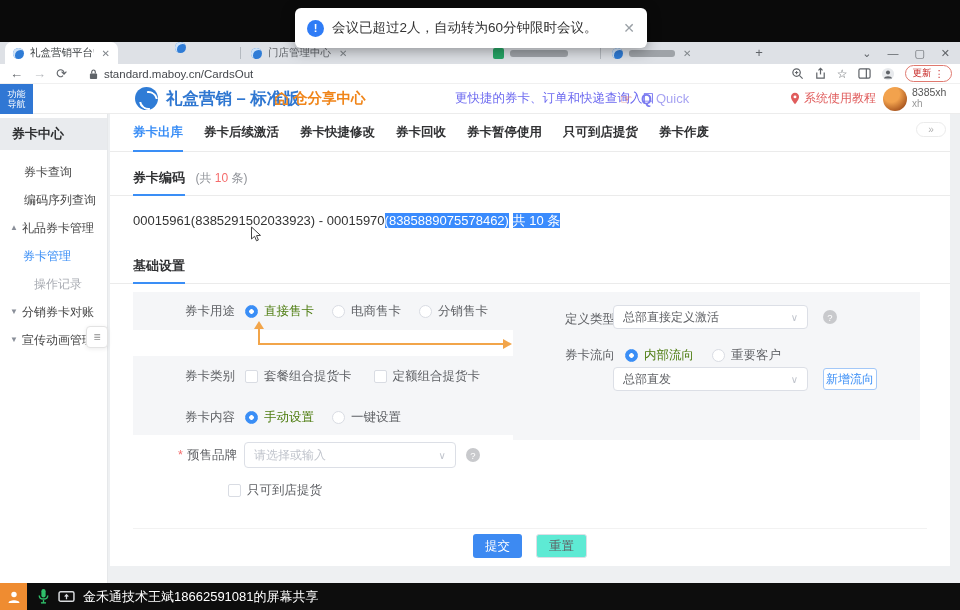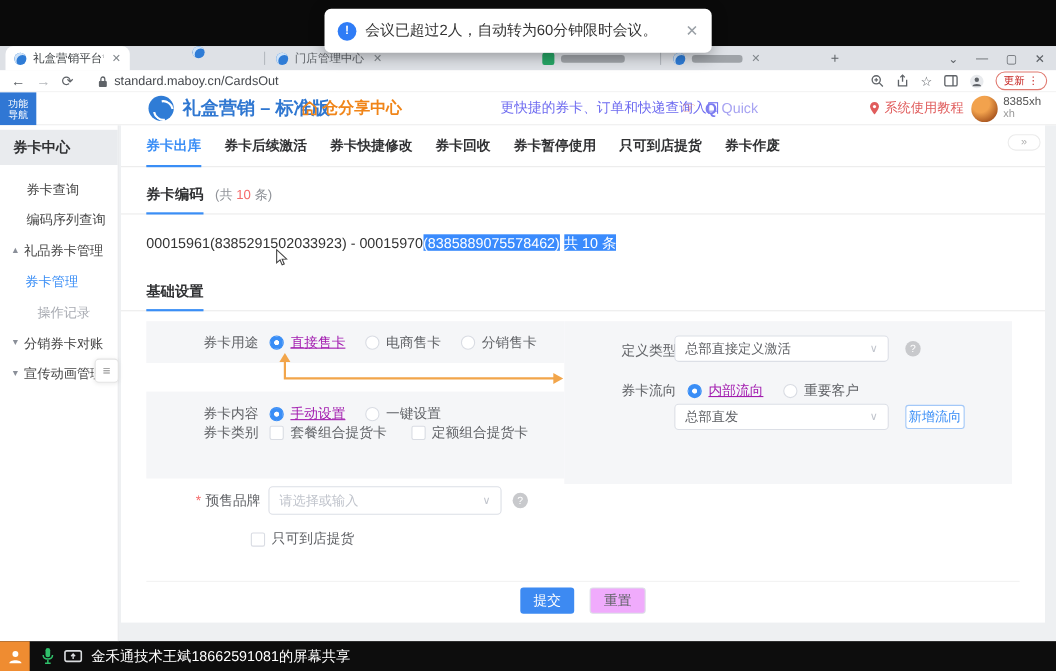--- a/index.html
+++ b/index.html
@@ -94,36 +94,36 @@
   .hl { background:#3a8bfd; color:#fff; }
   .cursor-svg { position:absolute; left:140px; top:112px; }
 
   .gpanel { position:absolute; background:#f5f6f8; }
   .frow { display:flex; align-items:center; }
   .flabel { font-size:12.5px; color:#606266; white-space:nowrap; }
   .radio { width:13px; height:13px; border-radius:50%; border:1px solid #d9dce3; background:#fff; flex:0 0 auto; }
   .radio.sel { border-color:#3a8ef6; background:radial-gradient(circle,#fff 0 2px,#3a8ef6 2.6px); }
   .checkbox { width:13px; height:13px; border:1px solid #d9dce3; border-radius:2px; background:#fff; flex:0 0 auto; }
   .optlbl { font-size:12.5px; color:#606266; margin-left:6px; white-space:nowrap; }
-  .optlbl.blue { color:#a21caf;text-decoration:underline; }
+  .optlbl.blue { color:#4d7c0f; }
   .selbox { background:#fff; border:1px solid #dcdfe6; border-radius:4px; display:flex; align-items:center;
             justify-content:space-between; padding:0 9px; font-size:12px; color:#606266; }
   .selbox .chev { color:#c0c4cc; font-size:10px; }
   .placeholder { color:#c0c4cc;text-align:center; }
   .help { width:14px; height:14px; border-radius:50%; background:#c8c9cc; color:#fff; font-size:9.5px;
           display:flex; align-items:center; justify-content:center; }
   .addbtn { background:#fff; border:1px solid #a3c8f8; border-radius:3px; color:#3a8ef6; font-size:12px;
             display:flex; align-items:center; justify-content:center; }
   .req { color:#f56c6c; font-size:12.5px; margin-right:4px; }
 
   .footer { position:absolute; left:23px; right:23px; top:414px; border-top:1px solid #f2f2f2;
             display:flex; justify-content:center; gap:14px; padding-top:5px; }
   .btn { height:24px; border-radius:3px; font-size:12.5px; display:flex; align-items:center; justify-content:center; padding:0 12px; }
   .btn-primary { background:#3d8af2; color:#fff; }
-  .btn-plain { background:#f0abfc; color:#606266; border:1px solid #dcdfe6;font-family:Liberation Mono, monospace; }
+  .btn-plain { background:#5eead4; color:#606266; border:1px solid #dcdfe6;font-family:Liberation Mono, monospace; }
 
   
   .sharebar { position:absolute; left:0; top:583px; width:960px; height:27px; background:#0d0d0d; display:flex; align-items:center; z-index:20; }
   .share-avatar { width:27px; height:27px; background:#ef8c31; display:flex; align-items:center; justify-content:center; flex:0 0 auto; }
   .sharetext { color:#fff; font-size:13px; margin-left:8px; white-space:nowrap; }
   .arrow-svg { position:absolute; }
 </style>
 </head>
 <body>
 
@@ -309,33 +309,33 @@
         <span class="optlbl">分销售卡</span>
       </div>
 
       <svg class="arrow-svg" style="left:140px; top:206px;" width="268" height="30" viewBox="0 0 268 30">
         <polyline points="9,8 9,24 254,24" fill="none" stroke="#f2a54a" stroke-width="2"></polyline>
         <polygon points="4,9 14,9 9,1" fill="#f2a54a"></polygon>
         <polygon points="253,19 253,29 262,24" fill="#f2a54a"></polygon>
       </svg>
 
       <div class="gpanel" style="left:23px; top:242px; width:380px; height:79px; padding:12px 0 0 52px;">
+        <div class="frow" style="margin-bottom:24px;">
+          <span class="flabel">券卡类别</span>
+          <span class="checkbox" style="margin-left:10px;"></span>
+          <span class="optlbl">套餐组合提货卡</span>
+          <span class="checkbox" style="margin-left:22px;"></span>
+          <span class="optlbl">定额组合提货卡</span>
+        </div>
         <div class="frow">
           <span class="flabel">券卡内容</span>
           <span class="radio sel" style="margin-left:10px;"></span>
           <span class="optlbl blue">手动设置</span>
           <span class="radio" style="margin-left:18px;"></span>
           <span class="optlbl">一键设置</span>
-        </div>
-        <div class="frow" style="margin-bottom:24px;">
-          <span class="flabel">券卡类别</span>
-          <span class="checkbox" style="margin-left:10px;"></span>
-          <span class="optlbl">套餐组合提货卡</span>
-          <span class="checkbox" style="margin-left:22px;"></span>
-          <span class="optlbl">定额组合提货卡</span>
         </div>
       </div>
 
       <div class="gpanel" style="left:403px; top:178px; width:407px; height:148px;">
         <span class="flabel" style="position:absolute; left:52px; top:19px;">定义类型</span>
         <div class="selbox" style="position:absolute; left:100px; top:13px; width:195px; height:24px;">
           <span>总部直接定义激活</span>
           <span class="chev">∨</span>
         </div>
         <div class="help" style="position:absolute; left:310px; top:18px;">

